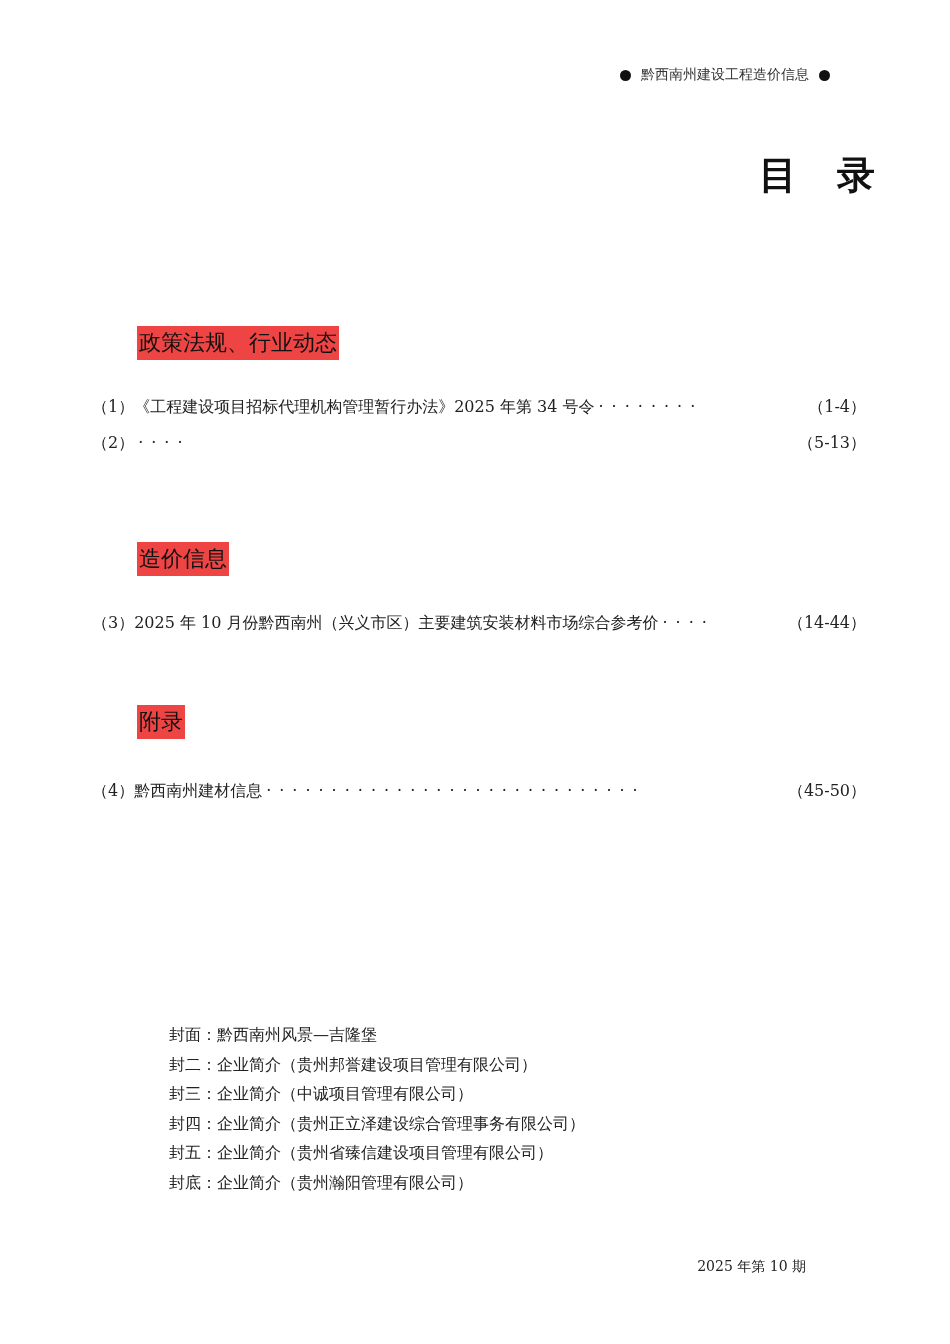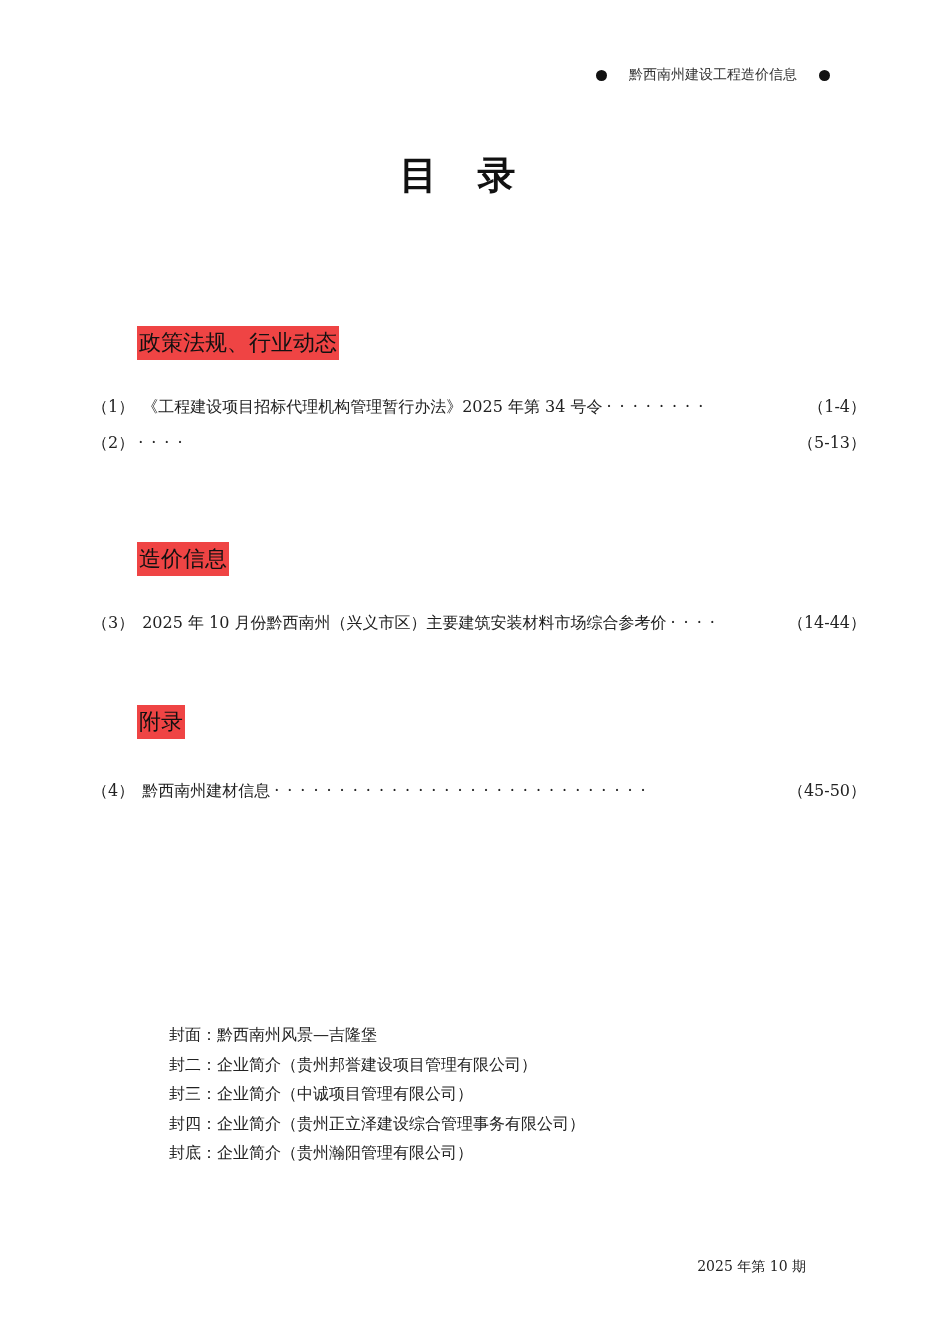--- a/index.html
+++ b/index.html
@@ -2,38 +2,38 @@
 <html><head>
 <meta charset="utf-8">
 <style>
   html, body { margin: 0; padding: 0; background: #ffffff; }
   body {
     width: 950px; height: 1344px; position: relative; overflow: hidden;
     font-family: "DejaVu Serif", "Liberation Serif", serif; color: #222;
   }
   .header {
     position: absolute; top: 66px; right: 120px;
-    font-size: 14px; color: #333; display: flex; align-items: center; gap: 22px;
+    font-size: 14px; color: #333; display: flex; align-items: center; gap: 10px;
   }
   .dot { display: inline-block; width: 11px; height: 11px; border-radius: 50%; background: #111; }
   .title {
-    position: absolute; top: 150px; left: 0; width: 915px; text-align: center;
+    position: absolute; top: 150px; left: 0; width: 915px; text-align: right;
     font-family: "DejaVu Sans", sans-serif; font-weight: bold; font-size: 38px; color: #111;
     letter-spacing: 40px; text-indent: 40px;
   }
   .section-head {
     position: absolute; left: 137px; background: #ef4444; padding: 2px 2px;
     font-family: "DejaVu Sans", sans-serif; font-size: 22px; color: #111; line-height: 30px;
   }
   .toc-item {
     position: absolute; left: 92px; width: 774px; font-size: 16px; line-height: 22px;
     display: flex; align-items: baseline; white-space: nowrap; color: #222;
   }
   .toc-item .num { flex: 0 0 auto; }
-  .toc-item .txt { flex: 0 0 auto; margin-left: 8px; }
+  .toc-item .txt { flex: 0 0 auto; }
   .toc-item .leader { flex: 1 1 auto; overflow: hidden; letter-spacing: 8px; padding-left: 4px; }
   .toc-item .pages { flex: 0 0 auto; }
   .notes {
     position: absolute; left: 125px; top: 1020px; font-size: 16px; color: #222;
   }
   .note-line { height: 29.5px; line-height: 29.5px; white-space: nowrap; margin-left: 44px; }
   .footer {
     position: absolute; top: 1258px; right: 144px; font-size: 14px; color: #222;
   }
 </style>
@@ -75,16 +75,17 @@
   <span class="txt">黔西南州建材信息</span>
   <span class="leader">·····························</span>
   <span class="pages">（45-50）</span>
 </div>
 
 <div class="notes">
   <div class="note-line">封面：黔西南州风景—吉隆堡</div>
   <div class="note-line">封二：企业简介（贵州邦誉建设项目管理有限公司）</div>
   <div class="note-line">封三：企业简介（中诚项目管理有限公司）</div>
   <div class="note-line">封四：企业简介（贵州正立泽建设综合管理事务有限公司）</div>
+  <div class="note-line">封五：企业简介（贵州省臻信建设项目管理有限公司）</div>
   <div class="note-line">封底：企业简介（贵州瀚阳管理有限公司）</div>
 </div>
 
 <div class="footer">2025 年第 10 期</div>
 
 </body></html>

